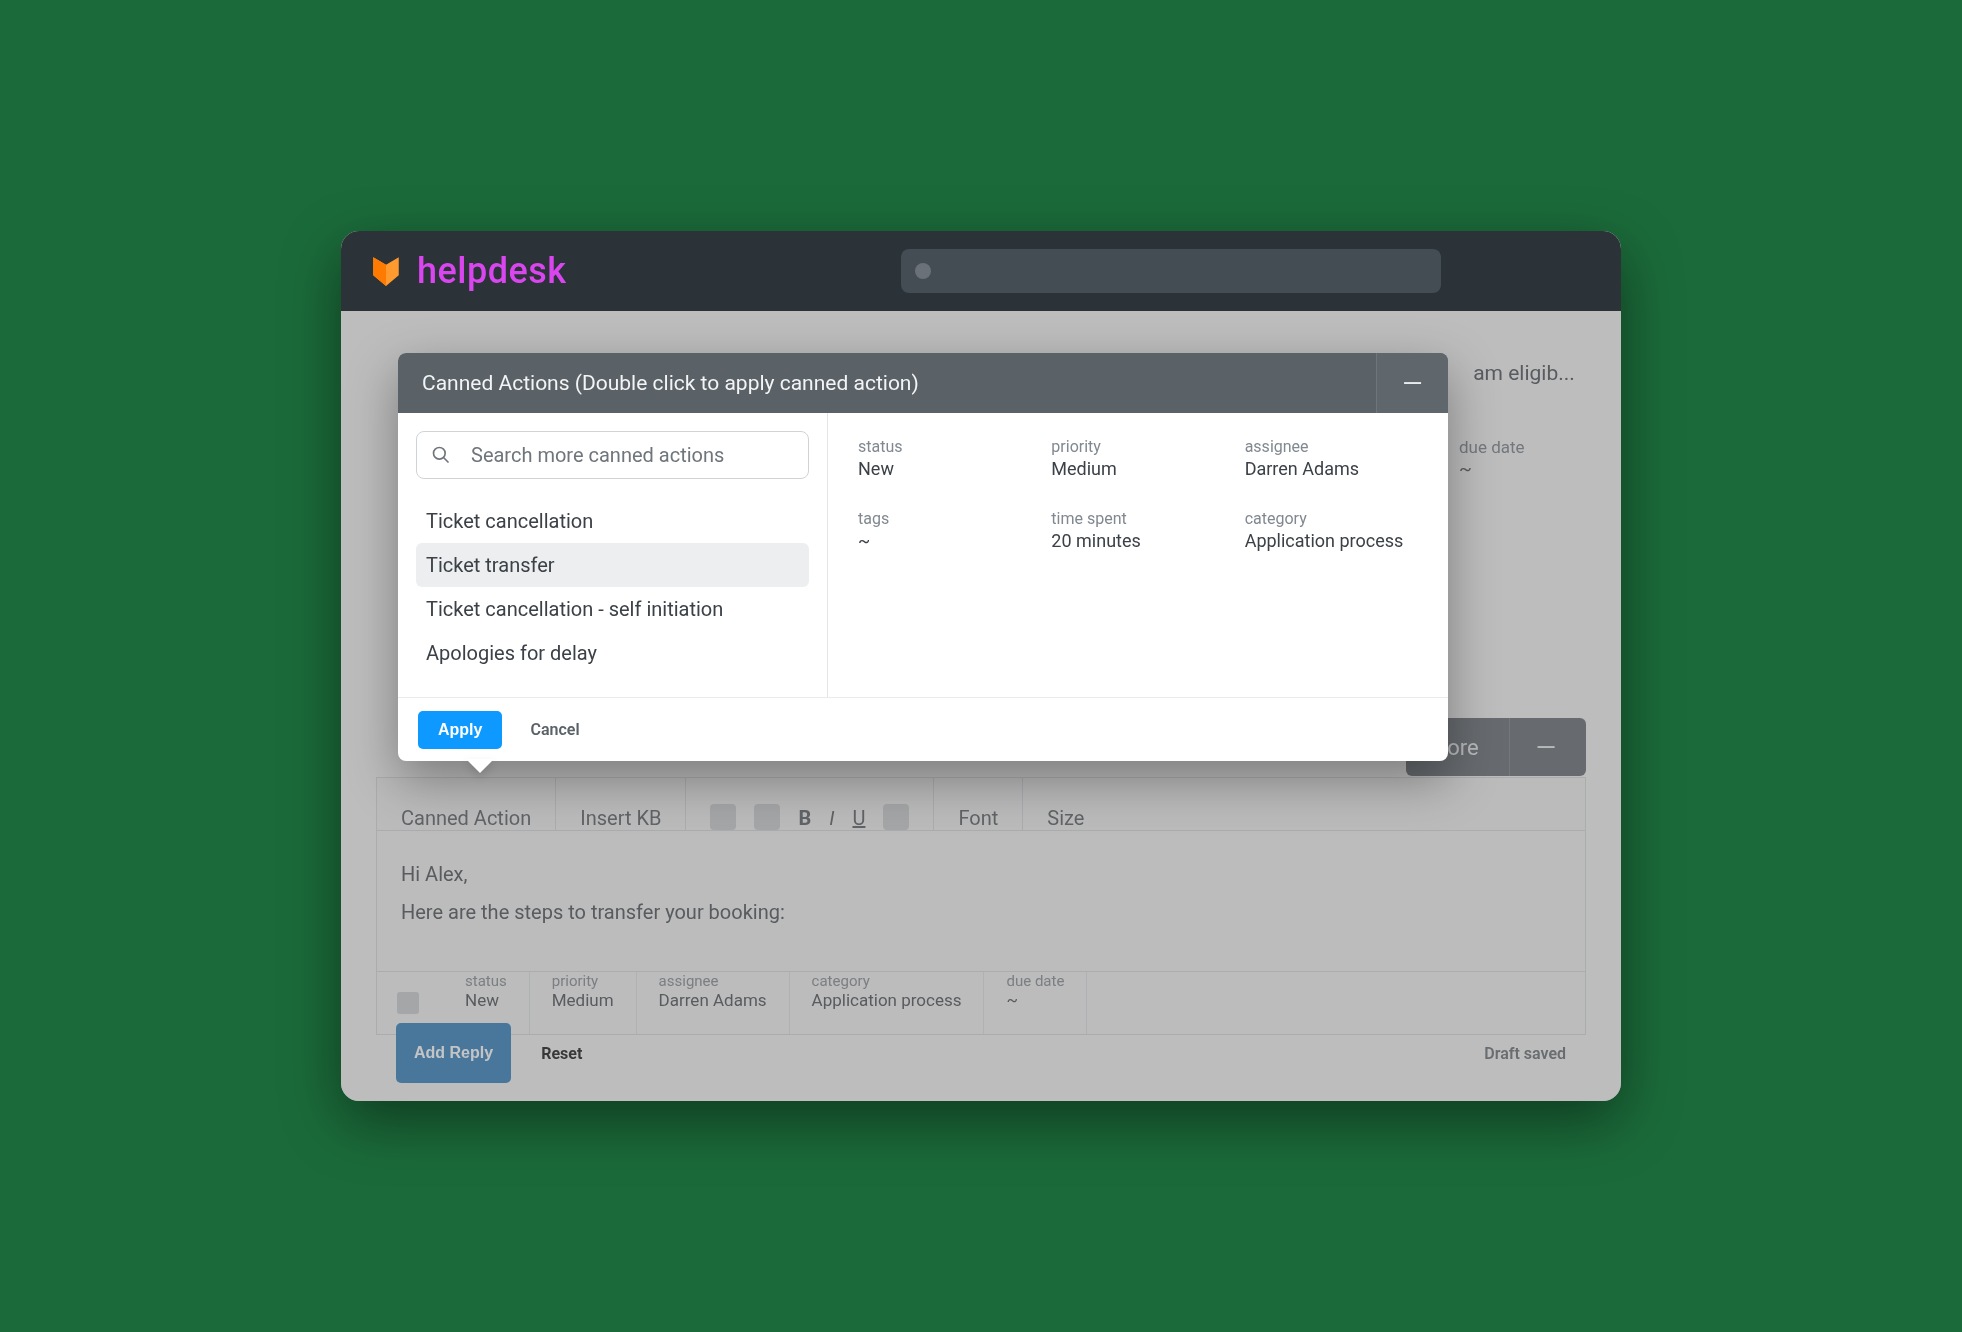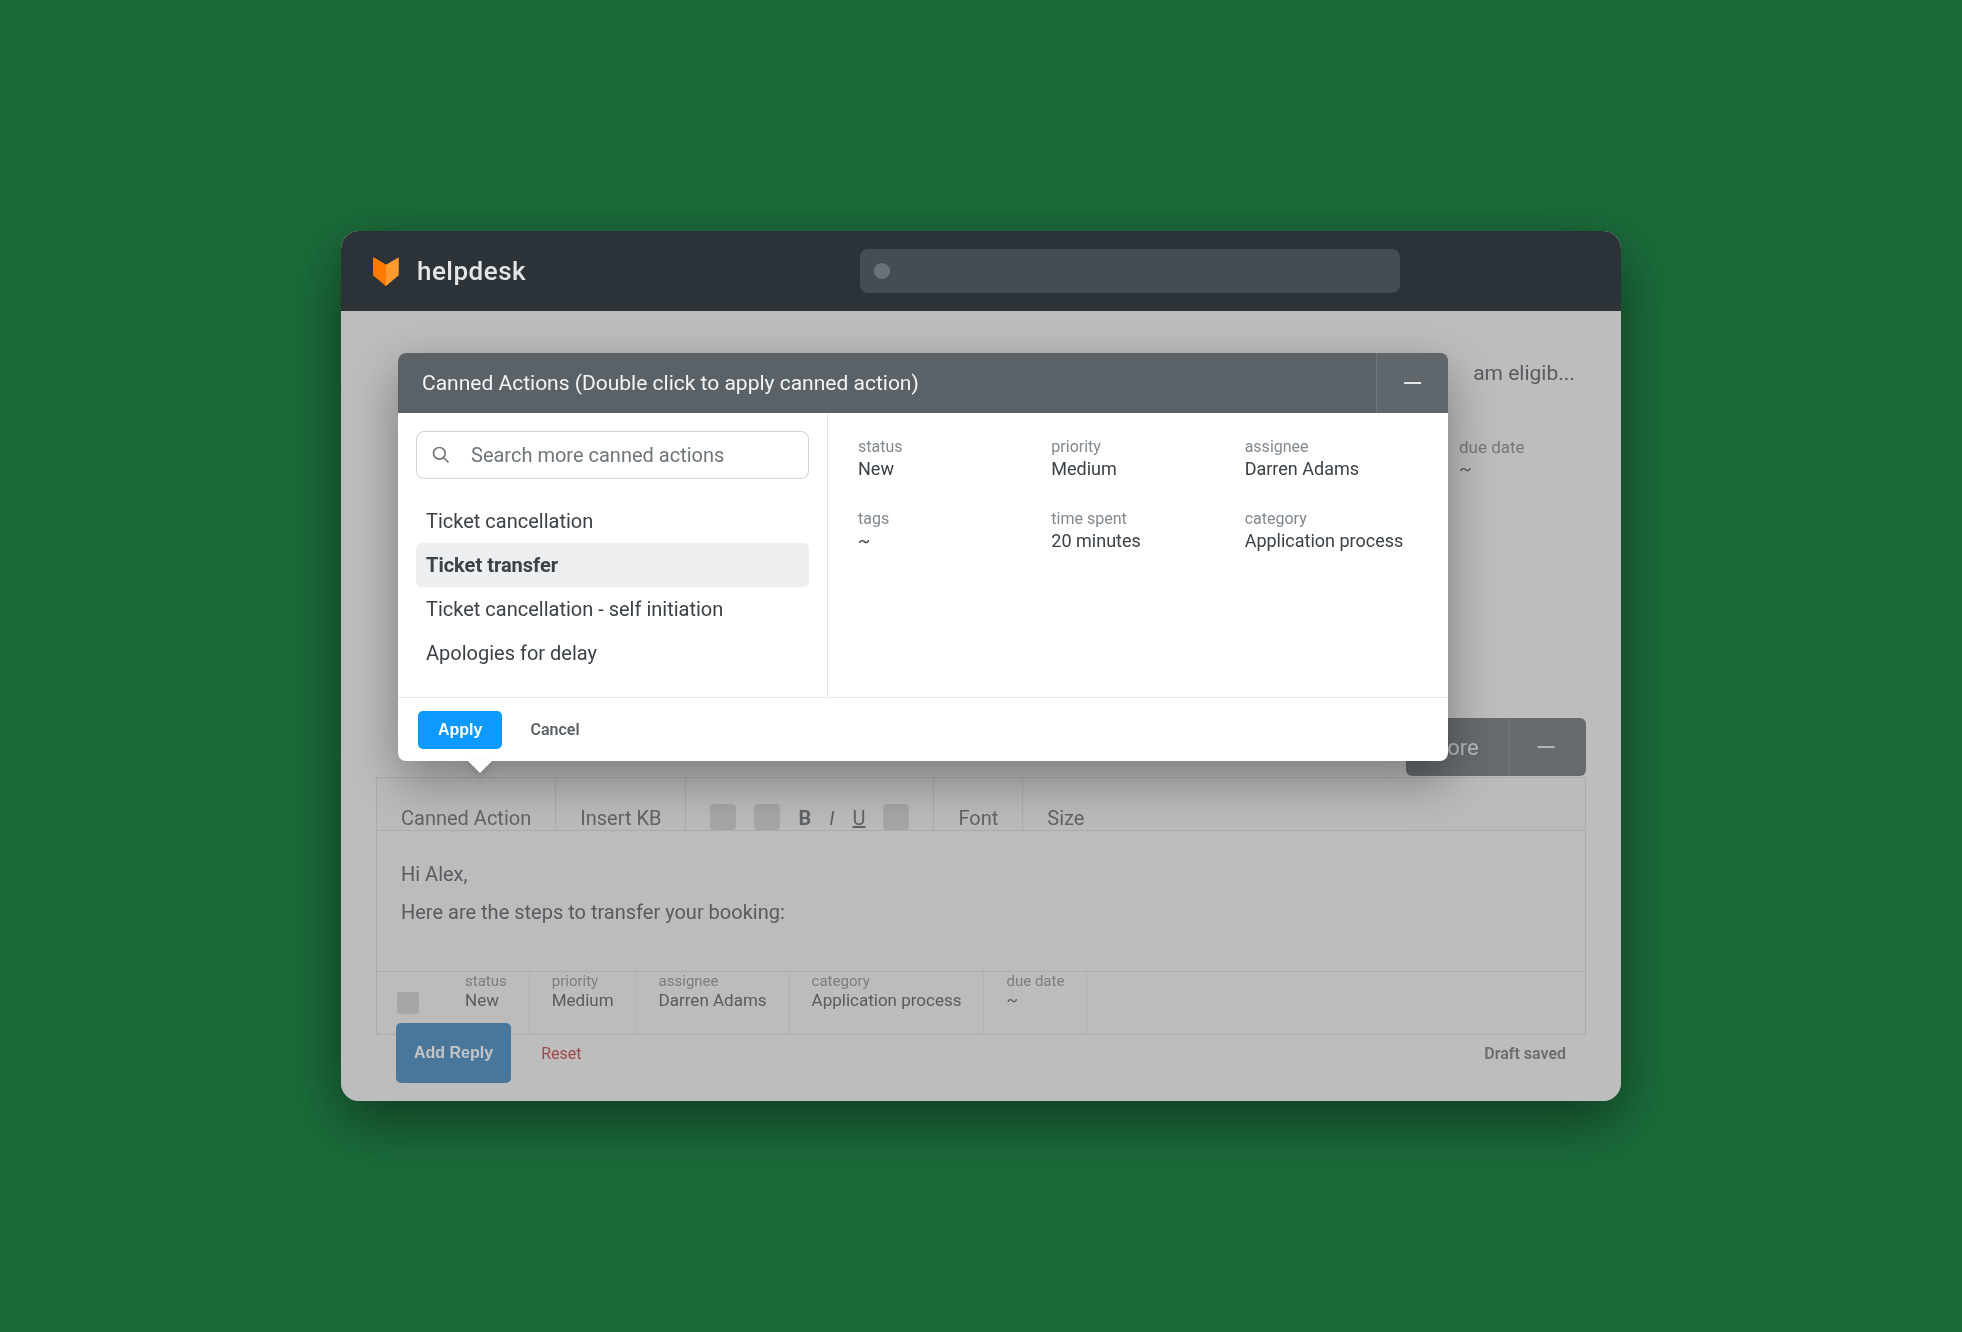--- a/index.html
+++ b/index.html
@@ -30,21 +30,21 @@
   
   .titlebar {
     background: #2b3238;
     height: 80px;
     display: flex;
     align-items: center;
     padding: 0 28px;
     gap: 14px;
   }
   .logo-mark { width: 34px; height: 34px; }
-  .app-title { color: #e5e5e5; font-size: 26px; font-weight: 500; letter-spacing: .5px; }
+  .app-title { color: #d946ef; font-size: 36px; font-weight: 500; letter-spacing: .5px; }
   .top-search {
     margin-left: 320px;
     width: 540px;
     height: 44px;
     background: #444c54;
     border-radius: 8px;
     display: flex;
     align-items: center;
     padding-left: 14px;
   }
@@ -160,21 +160,21 @@
   }
   .btn-primary {
     background: #1f73b7;
     color: #fff;
     font-size: 16px;
     font-weight: 600;
     padding: 21px 18px;
     border-radius: 5px;
     border: none;
   }
-  .footer .secondary { color: #b91c1c; font-size: 16px; font-weight: 400; text-align: right; }
+  .footer .secondary { color: #000000; font-size: 16px; font-weight: 700; text-align: right; }
   .footer .draft { margin-left: auto; color: #5a6167; font-size: 16px; font-weight: 600; }
 
   
   .modal {
     position: absolute;
     top: 122px;
     left: 57px;
     width: 1050px;
     background: #fff;
     border-radius: 8px;
@@ -227,21 +227,21 @@
     margin-bottom: 20px;
   }
   .search-box svg { flex: none; }
   .action-list { display: flex; flex-direction: column; gap: 0; }
   .action-item {
     padding: 10px 10px;
     font-size: 20px;
     color: #3b4147;
     border-radius: 6px;
   }
-  .action-item.sel { background: #eceeef; font-weight: bold; }
+  .action-item.sel { background: #eceeef; }
   .modal-right {
     flex: 1;
     padding: 24px 30px;
   }
   .modal-right .grid {
     display: grid;
     grid-template-columns: repeat(3, 1fr);
     row-gap: 30px;
     column-gap: 20px;
   }

